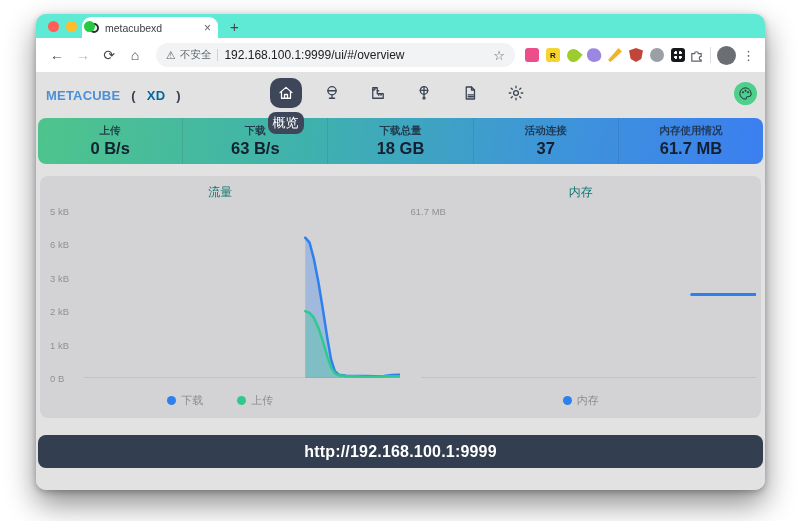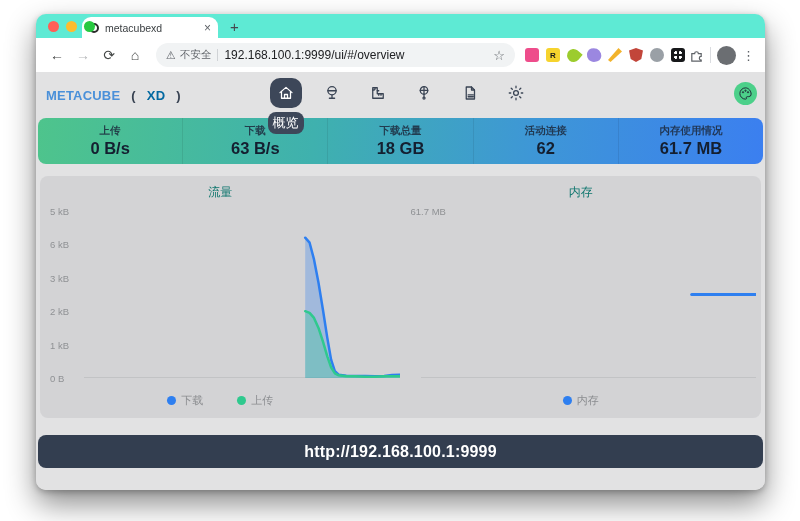--- a/index.html
+++ b/index.html
@@ -228,21 +228,21 @@
         <div class="stat">
           <span class="s-label">下载</span>
           <span class="s-value">63 B/s</span>
         </div>
         <div class="stat">
           <span class="s-label">下载总量</span>
           <span class="s-value">18 GB</span>
         </div>
         <div class="stat">
           <span class="s-label">活动连接</span>
-          <span class="s-value">62</span>
+          <span class="s-value">37</span>
         </div>
         <div class="stat">
           <span class="s-label">内存使用情况</span>
           <span class="s-value">61.7 MB</span>
         </div>
       </div>
 
     <div class="panel">
       <div class="chart-half">
         <div class="chart-title">流量</div>

